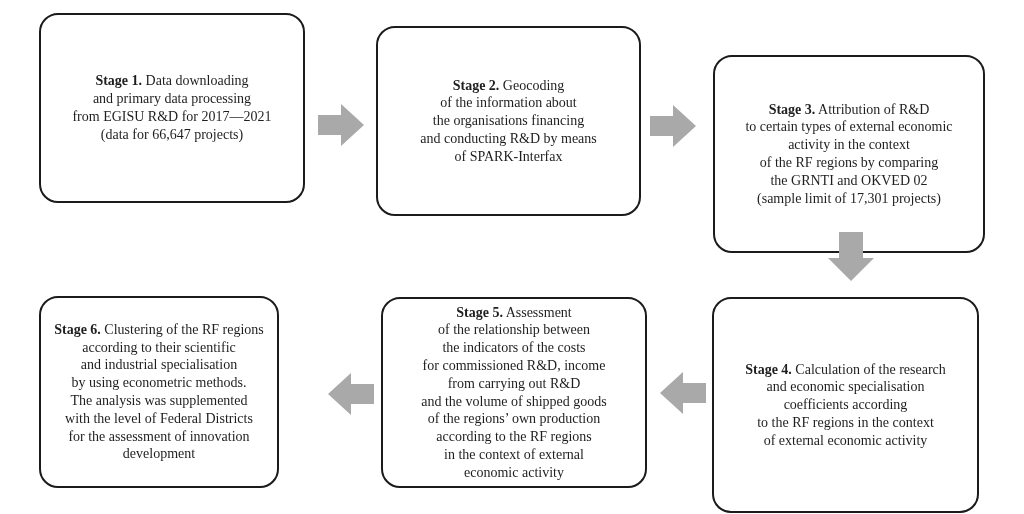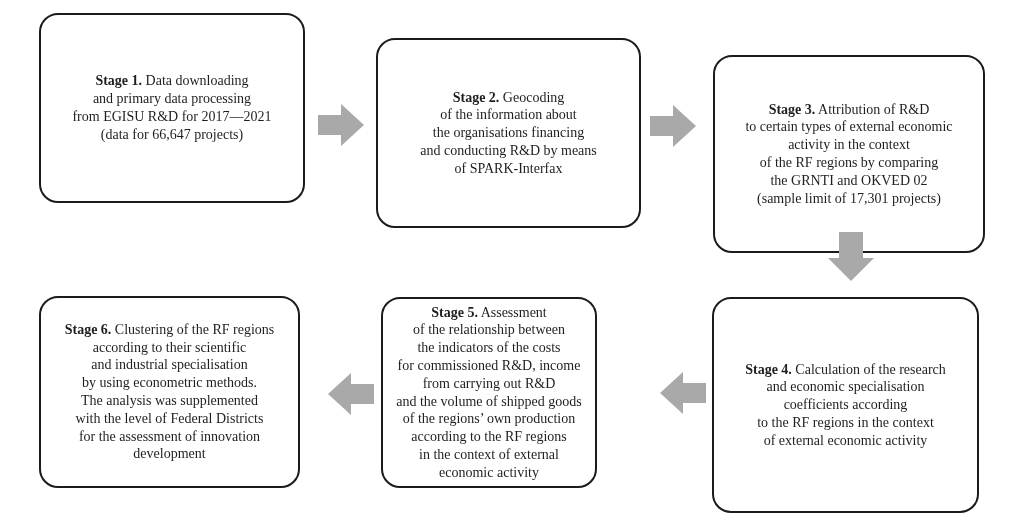--- a/index.html
+++ b/index.html
@@ -51,21 +51,21 @@
 from EGISU R&amp;D for 2017—2021
 (data for 66,647 projects)</span></p>
   </div>
 
   <div class="arrow" style="left:318px; top:103px; width:47px; height:44px;">
     <svg viewBox="0 0 47 44">
       <polygon points="0,12 23,12 23,1 46,22 23,43 23,32 0,32" fill="#a9a9a9"></polygon>
     </svg>
   </div>
 
-  <div class="box" style="left:376px; top:38px; width:265px; height:190px;">
+  <div class="box" style="left:376px; top:26px; width:265px; height:190px;">
     <p class="box-text"><strong>Stage 2.</strong> <span class="lines">Geocoding
 of the information about
 the organisations financing
 and conducting R&amp;D by means
 of SPARK-Interfax</span></p>
   </div>
 
   <div class="arrow" style="left:650px; top:104px; width:47px; height:44px;">
     <svg viewBox="0 0 47 44">
       <polygon points="0,12 23,12 23,1 46,22 23,43 23,32 0,32" fill="#a9a9a9"></polygon>
@@ -94,40 +94,40 @@
 to the RF regions in the context
 of external economic activity</span></p>
   </div>
 
   <div class="arrow" style="left:659px; top:371px; width:47px; height:44px;">
     <svg viewBox="0 0 47 44">
       <polygon points="47,12 24,12 24,1 1,22 24,43 24,32 47,32" fill="#a9a9a9"></polygon>
     </svg>
   </div>
 
-  <div class="box" style="left:381px; top:297px; width:216px; height:191px; padding:2px 6px;">
+  <div class="box" style="left:381px; top:297px; width:266px; height:191px; padding:2px 6px;">
     <p class="box-text"><strong>Stage 5.</strong> <span class="lines">Assessment
 of the relationship between
 the indicators of the costs
 for commissioned R&amp;D, income
 from carrying out R&amp;D
 and the volume of shipped goods
 of the regions’ own production
 according to the RF regions
 in the context of external
 economic activity</span></p>
   </div>
 
   <div class="arrow" style="left:327px; top:372px; width:47px; height:44px;">
     <svg viewBox="0 0 47 44">
       <polygon points="47,12 24,12 24,1 1,22 24,43 24,32 47,32" fill="#a9a9a9"></polygon>
     </svg>
   </div>
 
-  <div class="box" style="left:39px; top:296px; width:261px; height:192px;">
+  <div class="box" style="left:39px; top:296px; width:240px; height:192px;">
     <p class="box-text"><strong>Stage 6.</strong> <span class="lines">Clustering of the RF regions
 according to their scientific
 and industrial specialisation
 by using econometric methods.
 The analysis was supplemented
 with the level of Federal Districts
 for the assessment of innovation
 development</span></p>
   </div>
 

